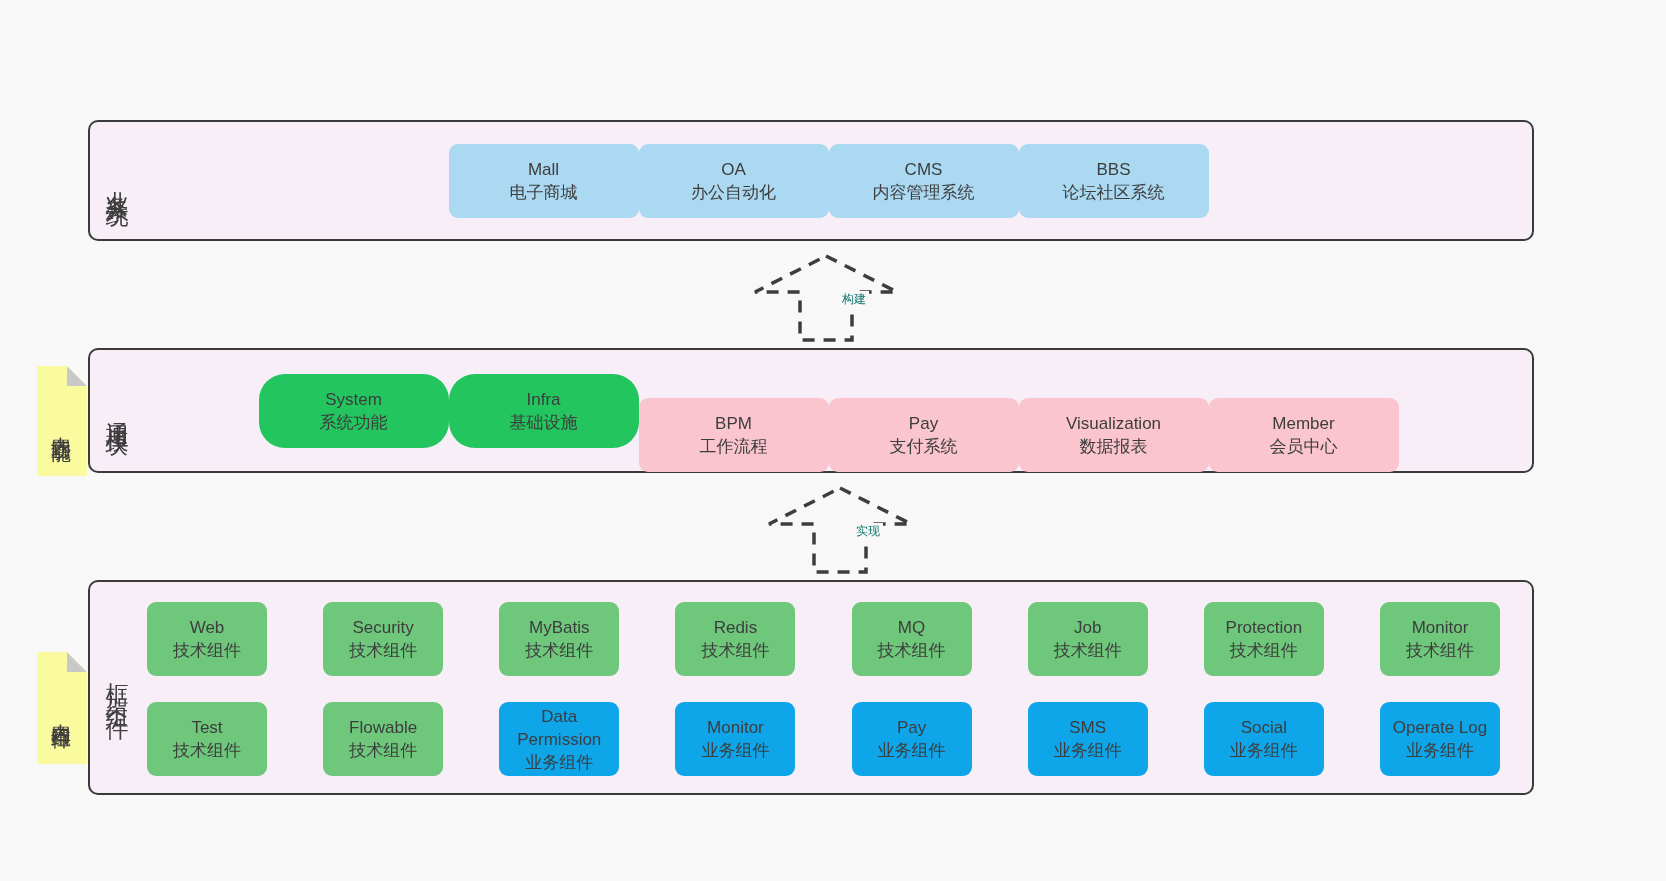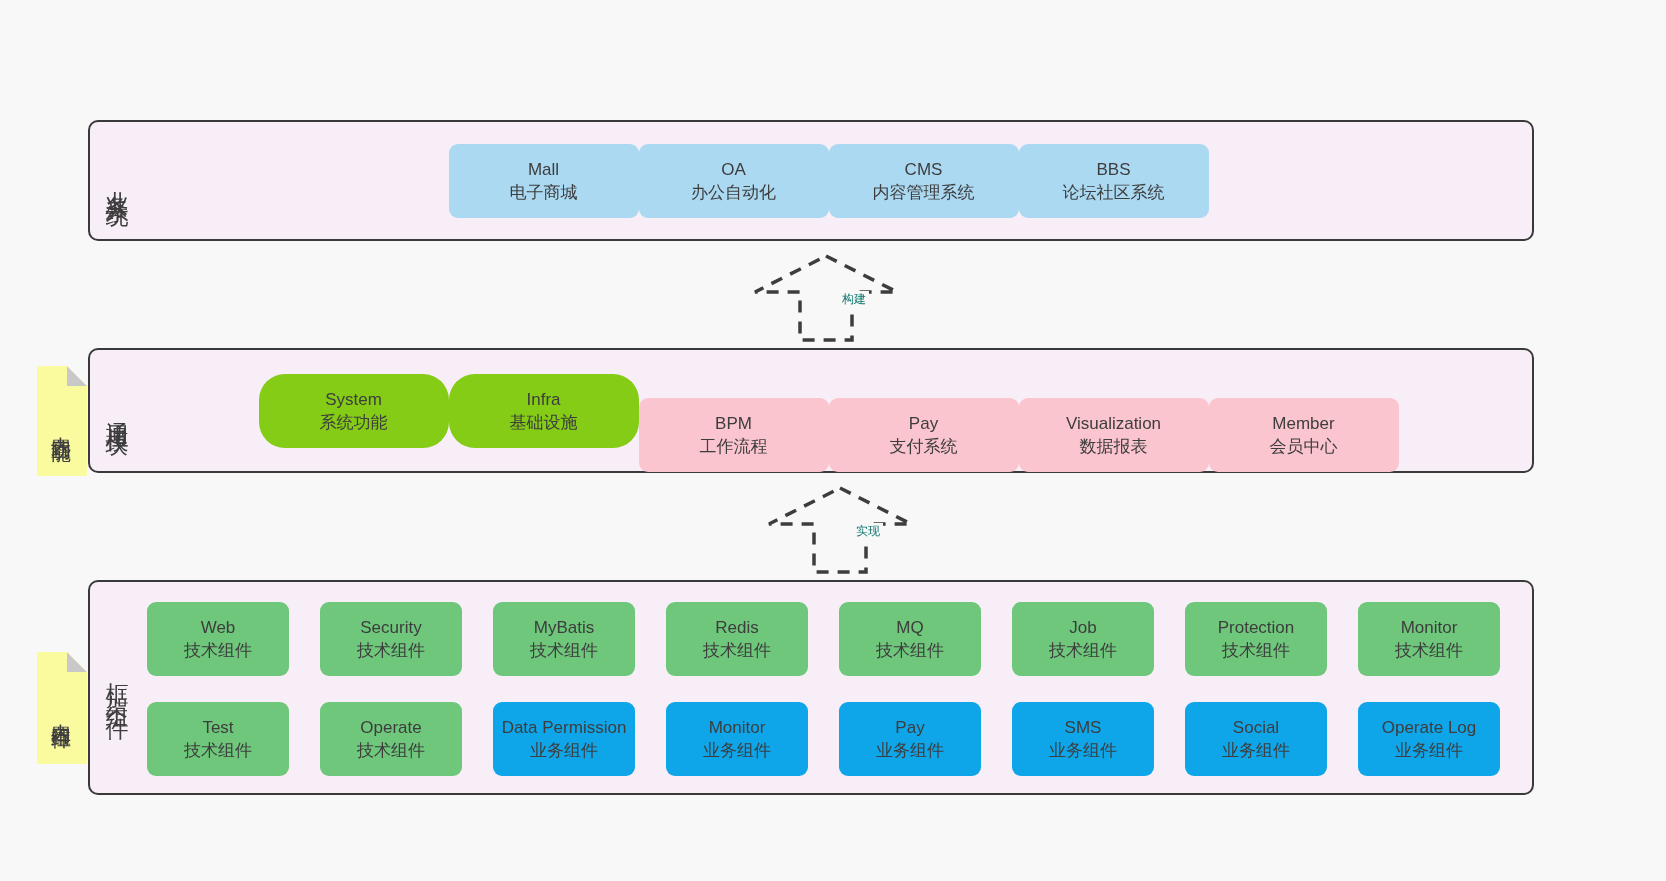--- a/index.html
+++ b/index.html
@@ -22,23 +22,23 @@
 
   .box-row{position:absolute;left:57px;right:22px;top:0;height:100%;
     display:flex;align-items:center;justify-content:center;}
   .grid{position:absolute;left:57px;right:32px;top:20px;
     display:flex;flex-direction:column;gap:26px;}
   .grid-row{display:flex;justify-content:space-between;}
 
   .box{width:190px;height:74px;border-radius:9px;
     display:flex;flex-direction:column;align-items:center;justify-content:center;
     text-align:center;font-size:17px;line-height:23px;color:#3d3d3d;padding:2px 6px;}
-  .grid .box{width:142px;}
+  .grid .box{width:120px;}
   .b-blue{background:#abd9f2;}
-  .b-red{background:#84cc16;border-radius:26px;}
+  .b-red{background:#22c55e;border-radius:26px;}
   .b-pink{background:#fbc5cf;margin-top:48px;}
   .b-green{background:#6ec77b;}
   .b-lightgreen{background:#0ea5e9;}
 
   
   .sticky{position:absolute;left:37px;width:50px;background:#fafa9e;z-index:1;
     clip-path:polygon(0 0,calc(100% - 20px) 0,100% 20px,100% 100%,0 100%);
     display:flex;align-items:center;justify-content:center;}
   .sticky::after{content:"";position:absolute;top:0;right:0;width:20px;height:20px;
     background:#c8c8c8;clip-path:polygon(0 0,100% 100%,0 100%);}
@@ -170,21 +170,21 @@
           <div>Monitor</div>
           <div>技术组件</div>
         </div>
       </div>
       <div class="grid-row">
         <div class="box b-green">
           <div>Test</div>
           <div>技术组件</div>
         </div>
         <div class="box b-green">
-          <div>Operate</div>
+          <div>Flowable</div>
           <div>技术组件</div>
         </div>
         <div class="box b-lightgreen">
           <div>Data Permission</div>
           <div>业务组件</div>
         </div>
         <div class="box b-lightgreen">
           <div>Monitor</div>
           <div>业务组件</div>
         </div>

